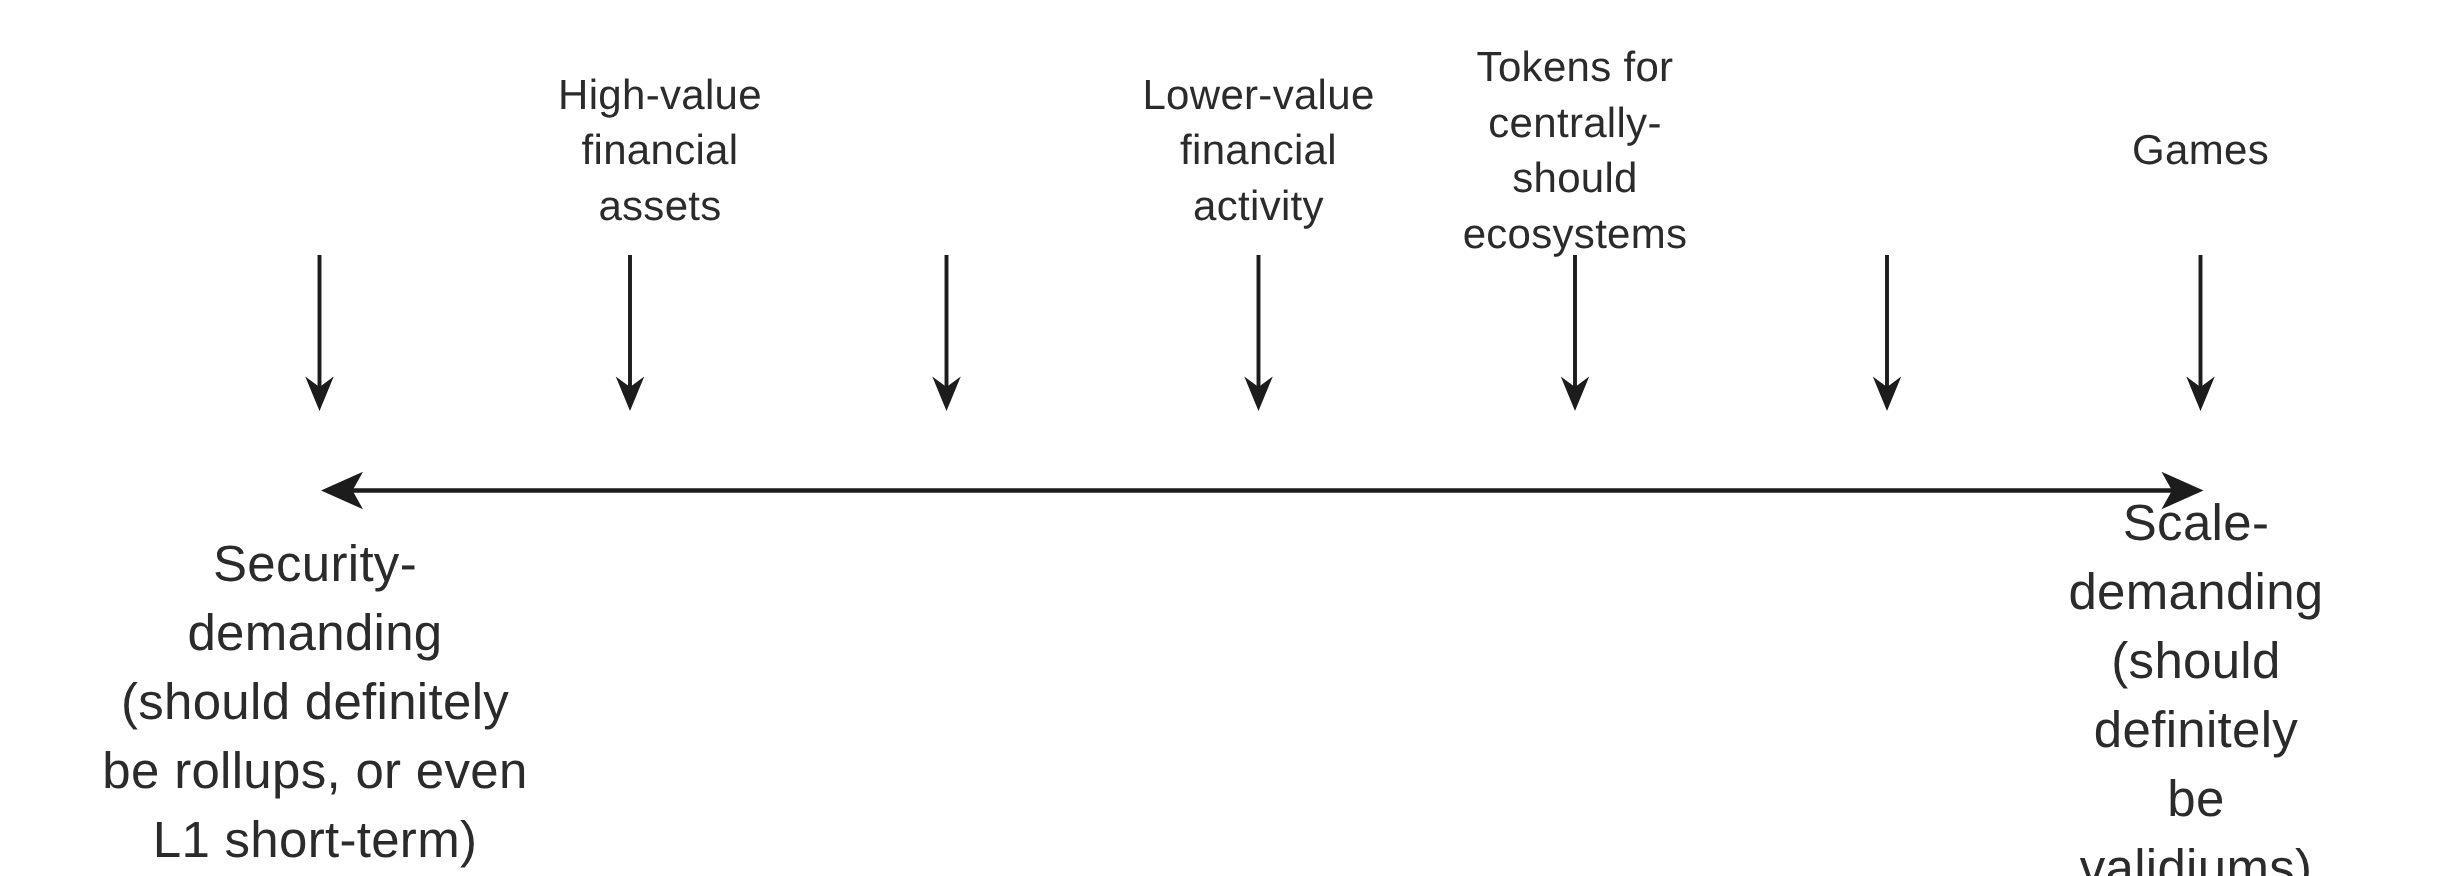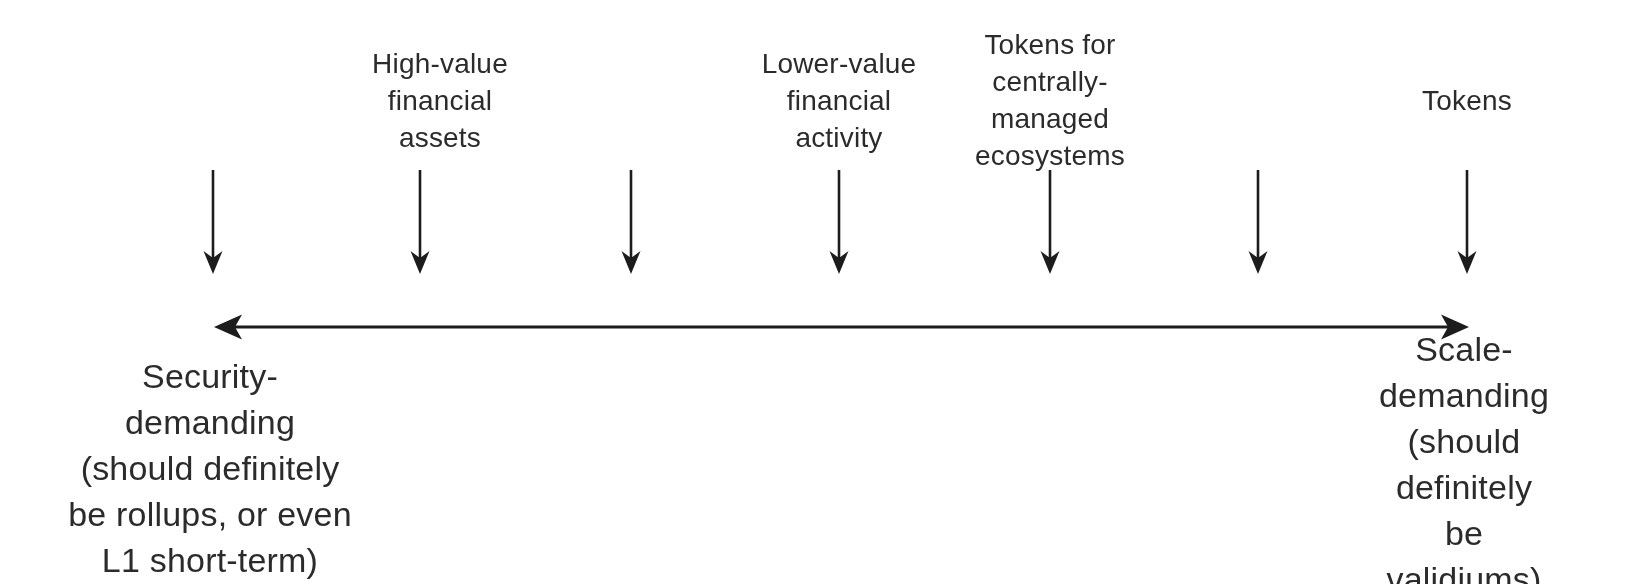--- a/index.html
+++ b/index.html
@@ -60,23 +60,23 @@
 <div class="canvas">
 
   <div class="top-label" style="left:440px">High-value
 financial
 assets</div>
   <div class="top-label" style="left:839px">Lower-value
 financial
 activity</div>
   <div class="top-label" style="left:1050px">Tokens for
 centrally-
-managed
+should
 ecosystems</div>
-  <div class="top-label" style="left:1467px">Tokens</div>
+  <div class="top-label" style="left:1467px">Games</div>
 
   <svg class="down-arrow" style="left:200px" viewBox="0 0 26 108">
     <line class="stroke" x1="13" y1="2" x2="13" y2="92" stroke-width="2.6"></line>
     <polygon class="fillhead" points="13,106 3.5,83 13,90 22.5,83"></polygon>
   </svg>
   <svg class="down-arrow" style="left:407px" viewBox="0 0 26 108">
     <line class="stroke" x1="13" y1="2" x2="13" y2="92" stroke-width="2.6"></line>
     <polygon class="fillhead" points="13,106 3.5,83 13,90 22.5,83"></polygon>
   </svg>
   <svg class="down-arrow" style="left:618px" viewBox="0 0 26 108">

